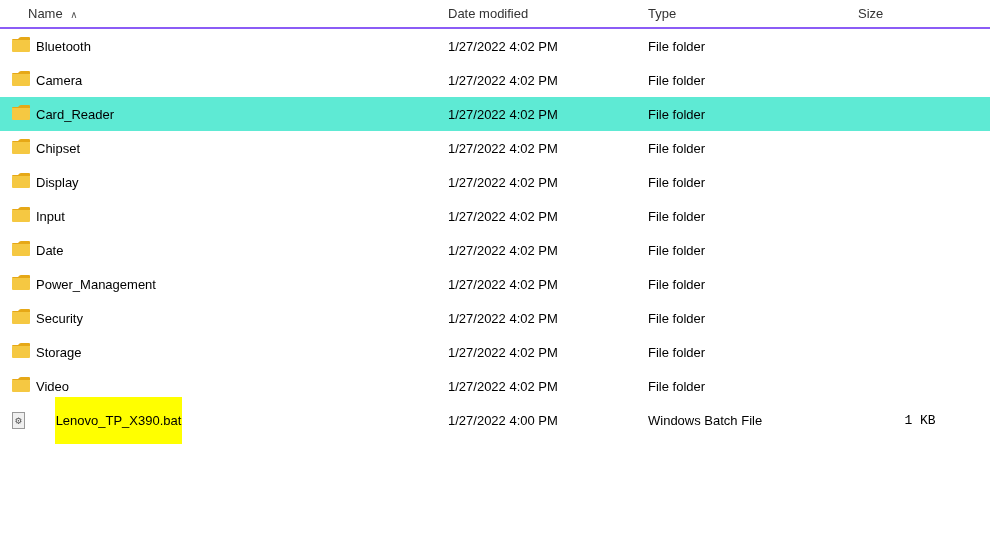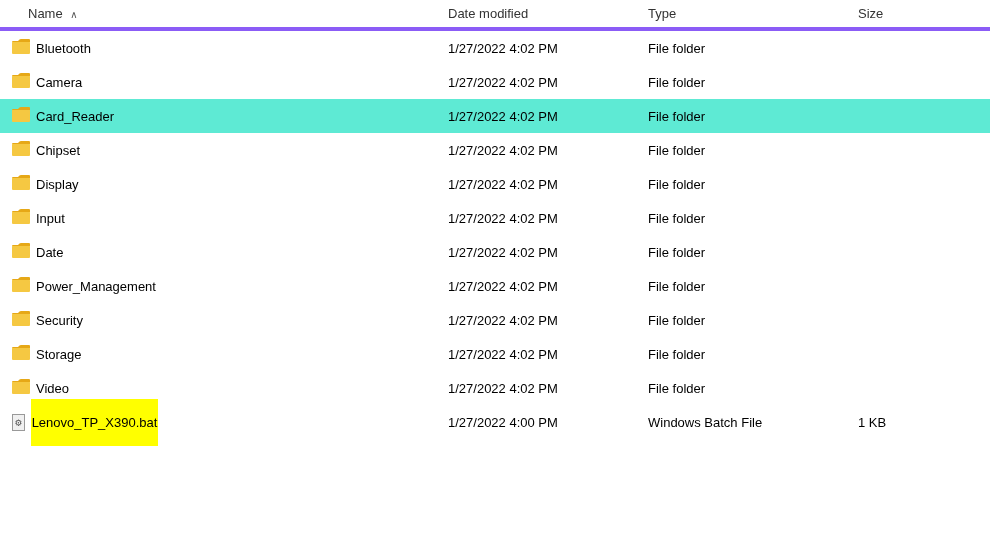--- a/index.html
+++ b/index.html
@@ -14,21 +14,21 @@
       color: #000000;
       width: 990px;
       height: 539px;
       overflow: hidden;
     }
     .file-list {
       width: 100%;
       border-collapse: collapse;
     }
     .file-list thead tr {
-      border-bottom: 4px solid #8b5cf6;
+      border-bottom: 2px solid #8b5cf6;
     }
     .file-list thead th {
       text-align: left;
       padding: 6px 8px 6px 8px;
       font-weight: 400;
       color: #333;
       font-size: 13px;
       border-right: none;
       cursor: pointer;
       user-select: none;
@@ -66,34 +66,36 @@
     }
     .sort-arrow {
       display: inline-block;
       margin-left: 4px;
       font-size: 10px;
       color: #555;
     }
     .highlighted-name {
       background: #ffff00;
       padding: 16px 1px;
+      margin-left: 24px;
     }
     .header-row th {
       position: relative;
     }
     table {
       width: 990px;
     }
     tbody td {
       vertical-align: middle;
     }
     .col-size-td {
       width: 100px;
-      text-align: left;
+      text-align: center;
       padding-right: 16px;
+      font-family: Liberation Mono, monospace;
     }
   </style>
 </head>
 <body>
 
 <table class="file-list">
   <colgroup>
     <col style="width:440px">
     <col style="width:200px">
     <col style="width:210px">

